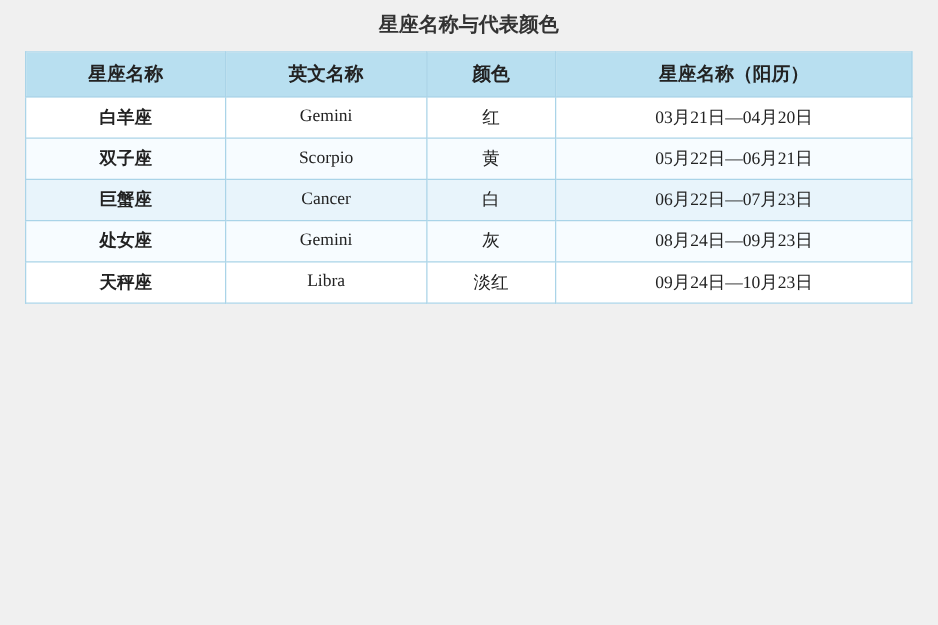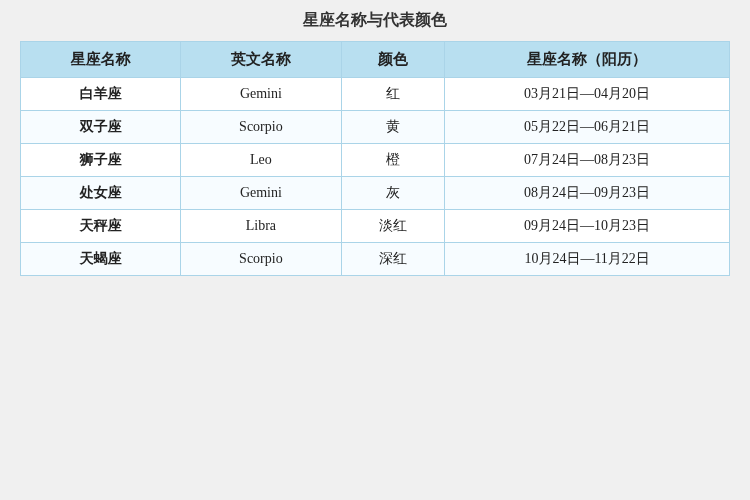--- a/index.html
+++ b/index.html
@@ -100,39 +100,33 @@
           <td>Gemini</td>
           <td>红</td>
           <td>03月21日—04月20日</td>
         </tr>
         <tr>
           <td>双子座</td>
           <td>Scorpio</td>
           <td>黄</td>
           <td>05月22日—06月21日</td>
         </tr>
-        <tr>
-          <td>狮子座</td>
-          <td>Leo</td>
-          <td>橙</td>
-          <td>07月24日—08月23日</td>
+        <tr class="highlight">
+          <td>巨蟹座</td>
+          <td>Cancer</td>
+          <td>白</td>
+          <td>06月22日—07月23日</td>
         </tr>
         <tr>
           <td>处女座</td>
           <td>Gemini</td>
           <td>灰</td>
           <td>08月24日—09月23日</td>
         </tr>
         <tr>
           <td>天秤座</td>
           <td>Libra</td>
           <td>淡红</td>
           <td>09月24日—10月23日</td>
         </tr>
-        <tr>
-          <td>天蝎座</td>
-          <td>Scorpio</td>
-          <td>深红</td>
-          <td>10月24日—11月22日</td>
-        </tr>
       </tbody>
   </table>
 </div>
 
 </body></html>

